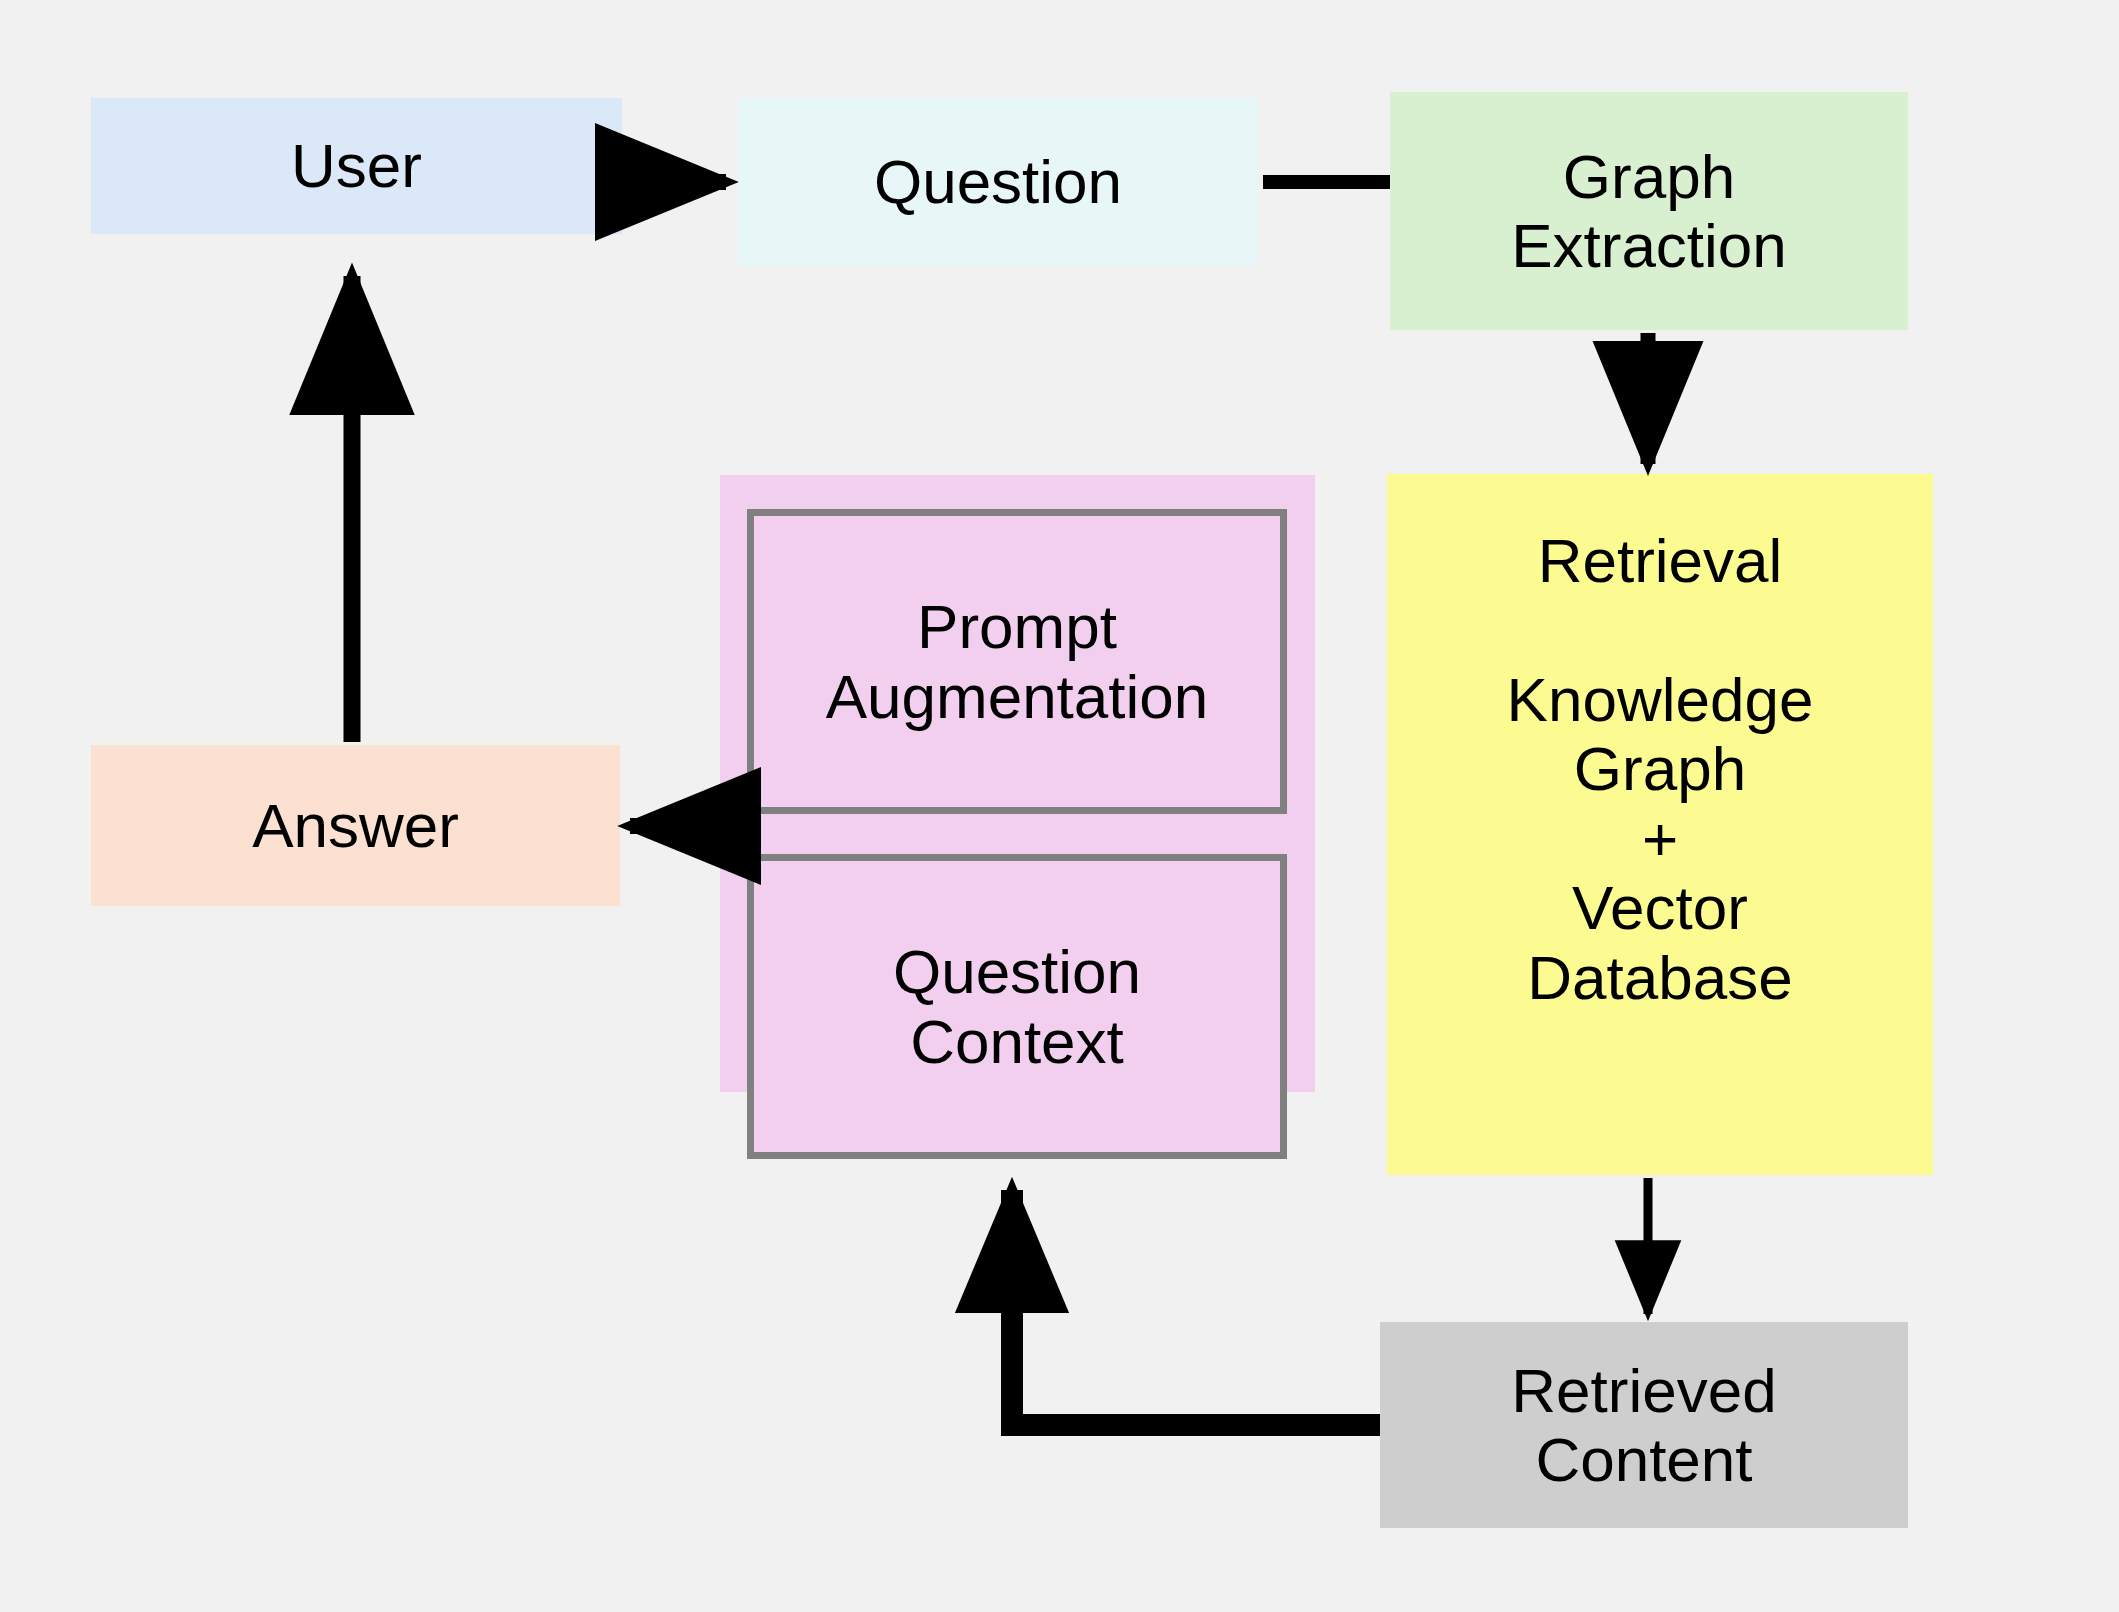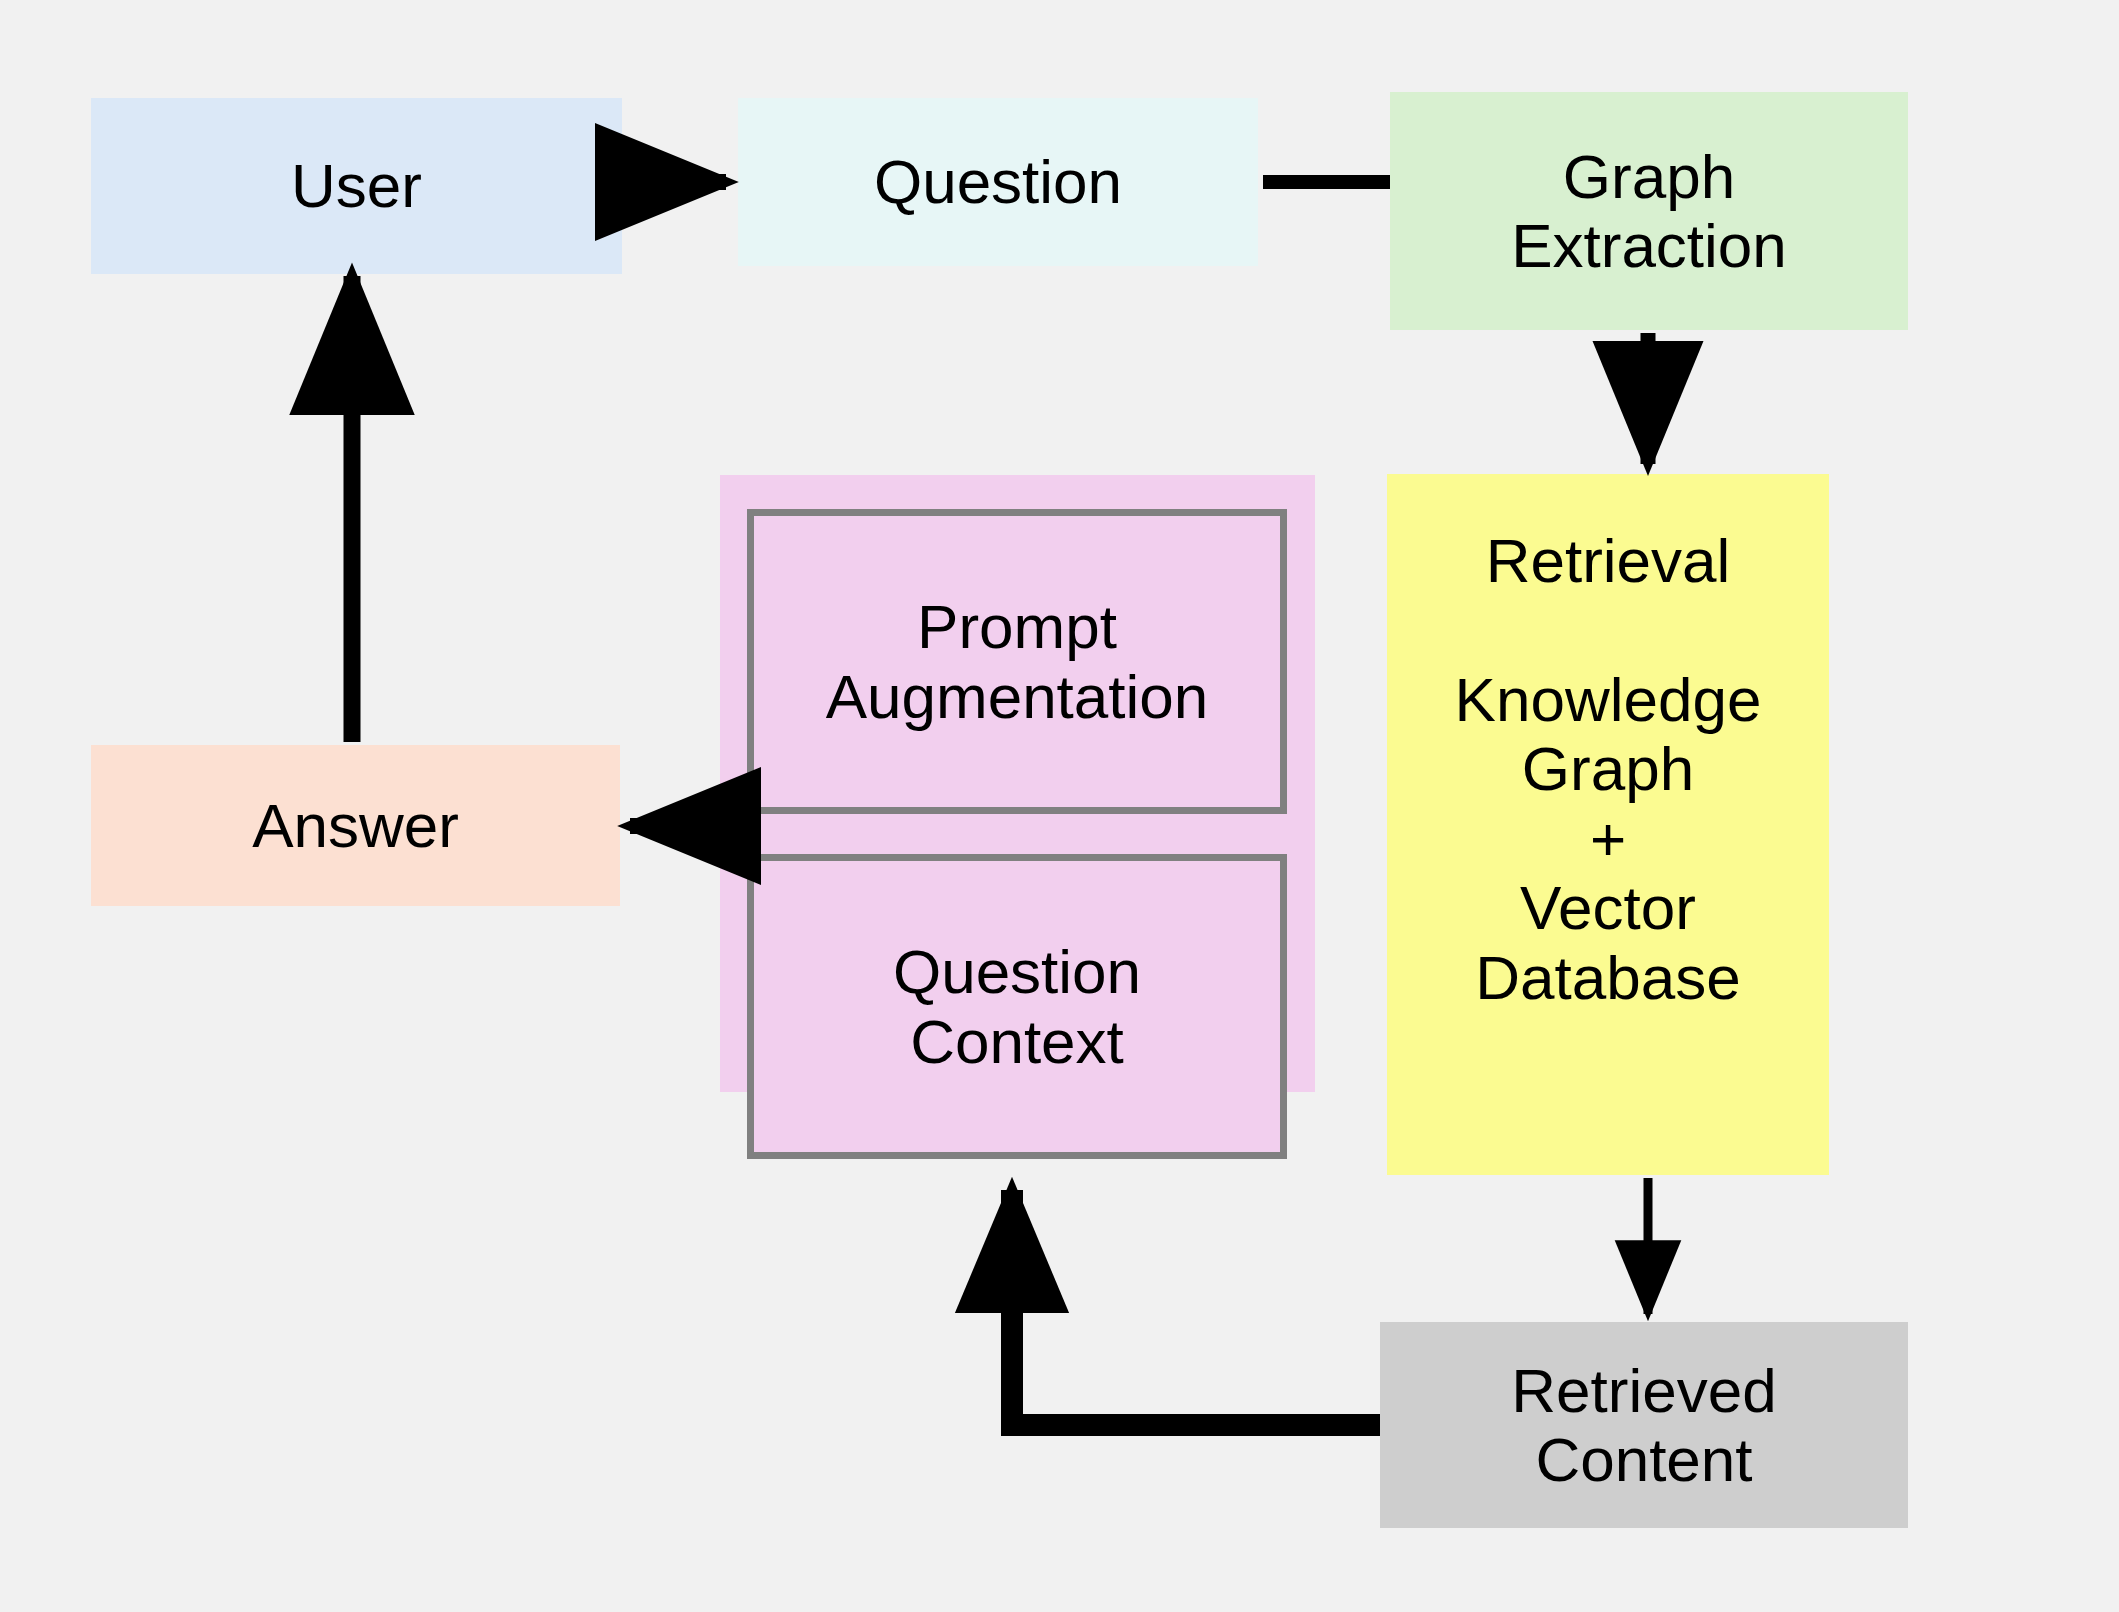--- a/index.html
+++ b/index.html
@@ -17,24 +17,24 @@
     display:flex;align-items:center;justify-content:center;
     text-align:center;
     color:#000;
     font-size:62px;
     line-height:1.12;
     font-weight:400;
     white-space:pre-line;
     box-sizing:border-box;
     z-index:2;
   }
-  #node-user      {left:91px;  top:98px;   width:531px; height:176px; background:#dbe8f7;}
+  #node-user      {left:91px;  top:98px;   width:531px; height:136px; background:#dbe8f7;}
   #node-question  {left:738px; top:98px;   width:520px; height:168px; background:#e7f6f6;}
   #node-graph     {left:1390px;top:92px;   width:518px; height:238px; background:#d8f0d0;}
-  #node-retrieval {left:1387px;top:474px;  width:442px; height:701px; background:#fbfb91;
+  #node-retrieval {left:1387px;top:474px;  width:546px; height:701px; background:#fbfb91;
                    align-items:flex-start;padding-top:52px;}
   #node-answer    {left:91px;  top:745px;  width:529px; height:161px; background:#fce0d2;}
   #node-retrieved {left:1380px;top:1322px; width:528px; height:206px; background:#cecece;}
 
   #node-prompt-container{
     position:absolute;left:720px;top:475px;width:595px;height:617px;
     background:#f2cfee;z-index:2;box-sizing:border-box;
   }
   .inner-box{
     position:absolute;

